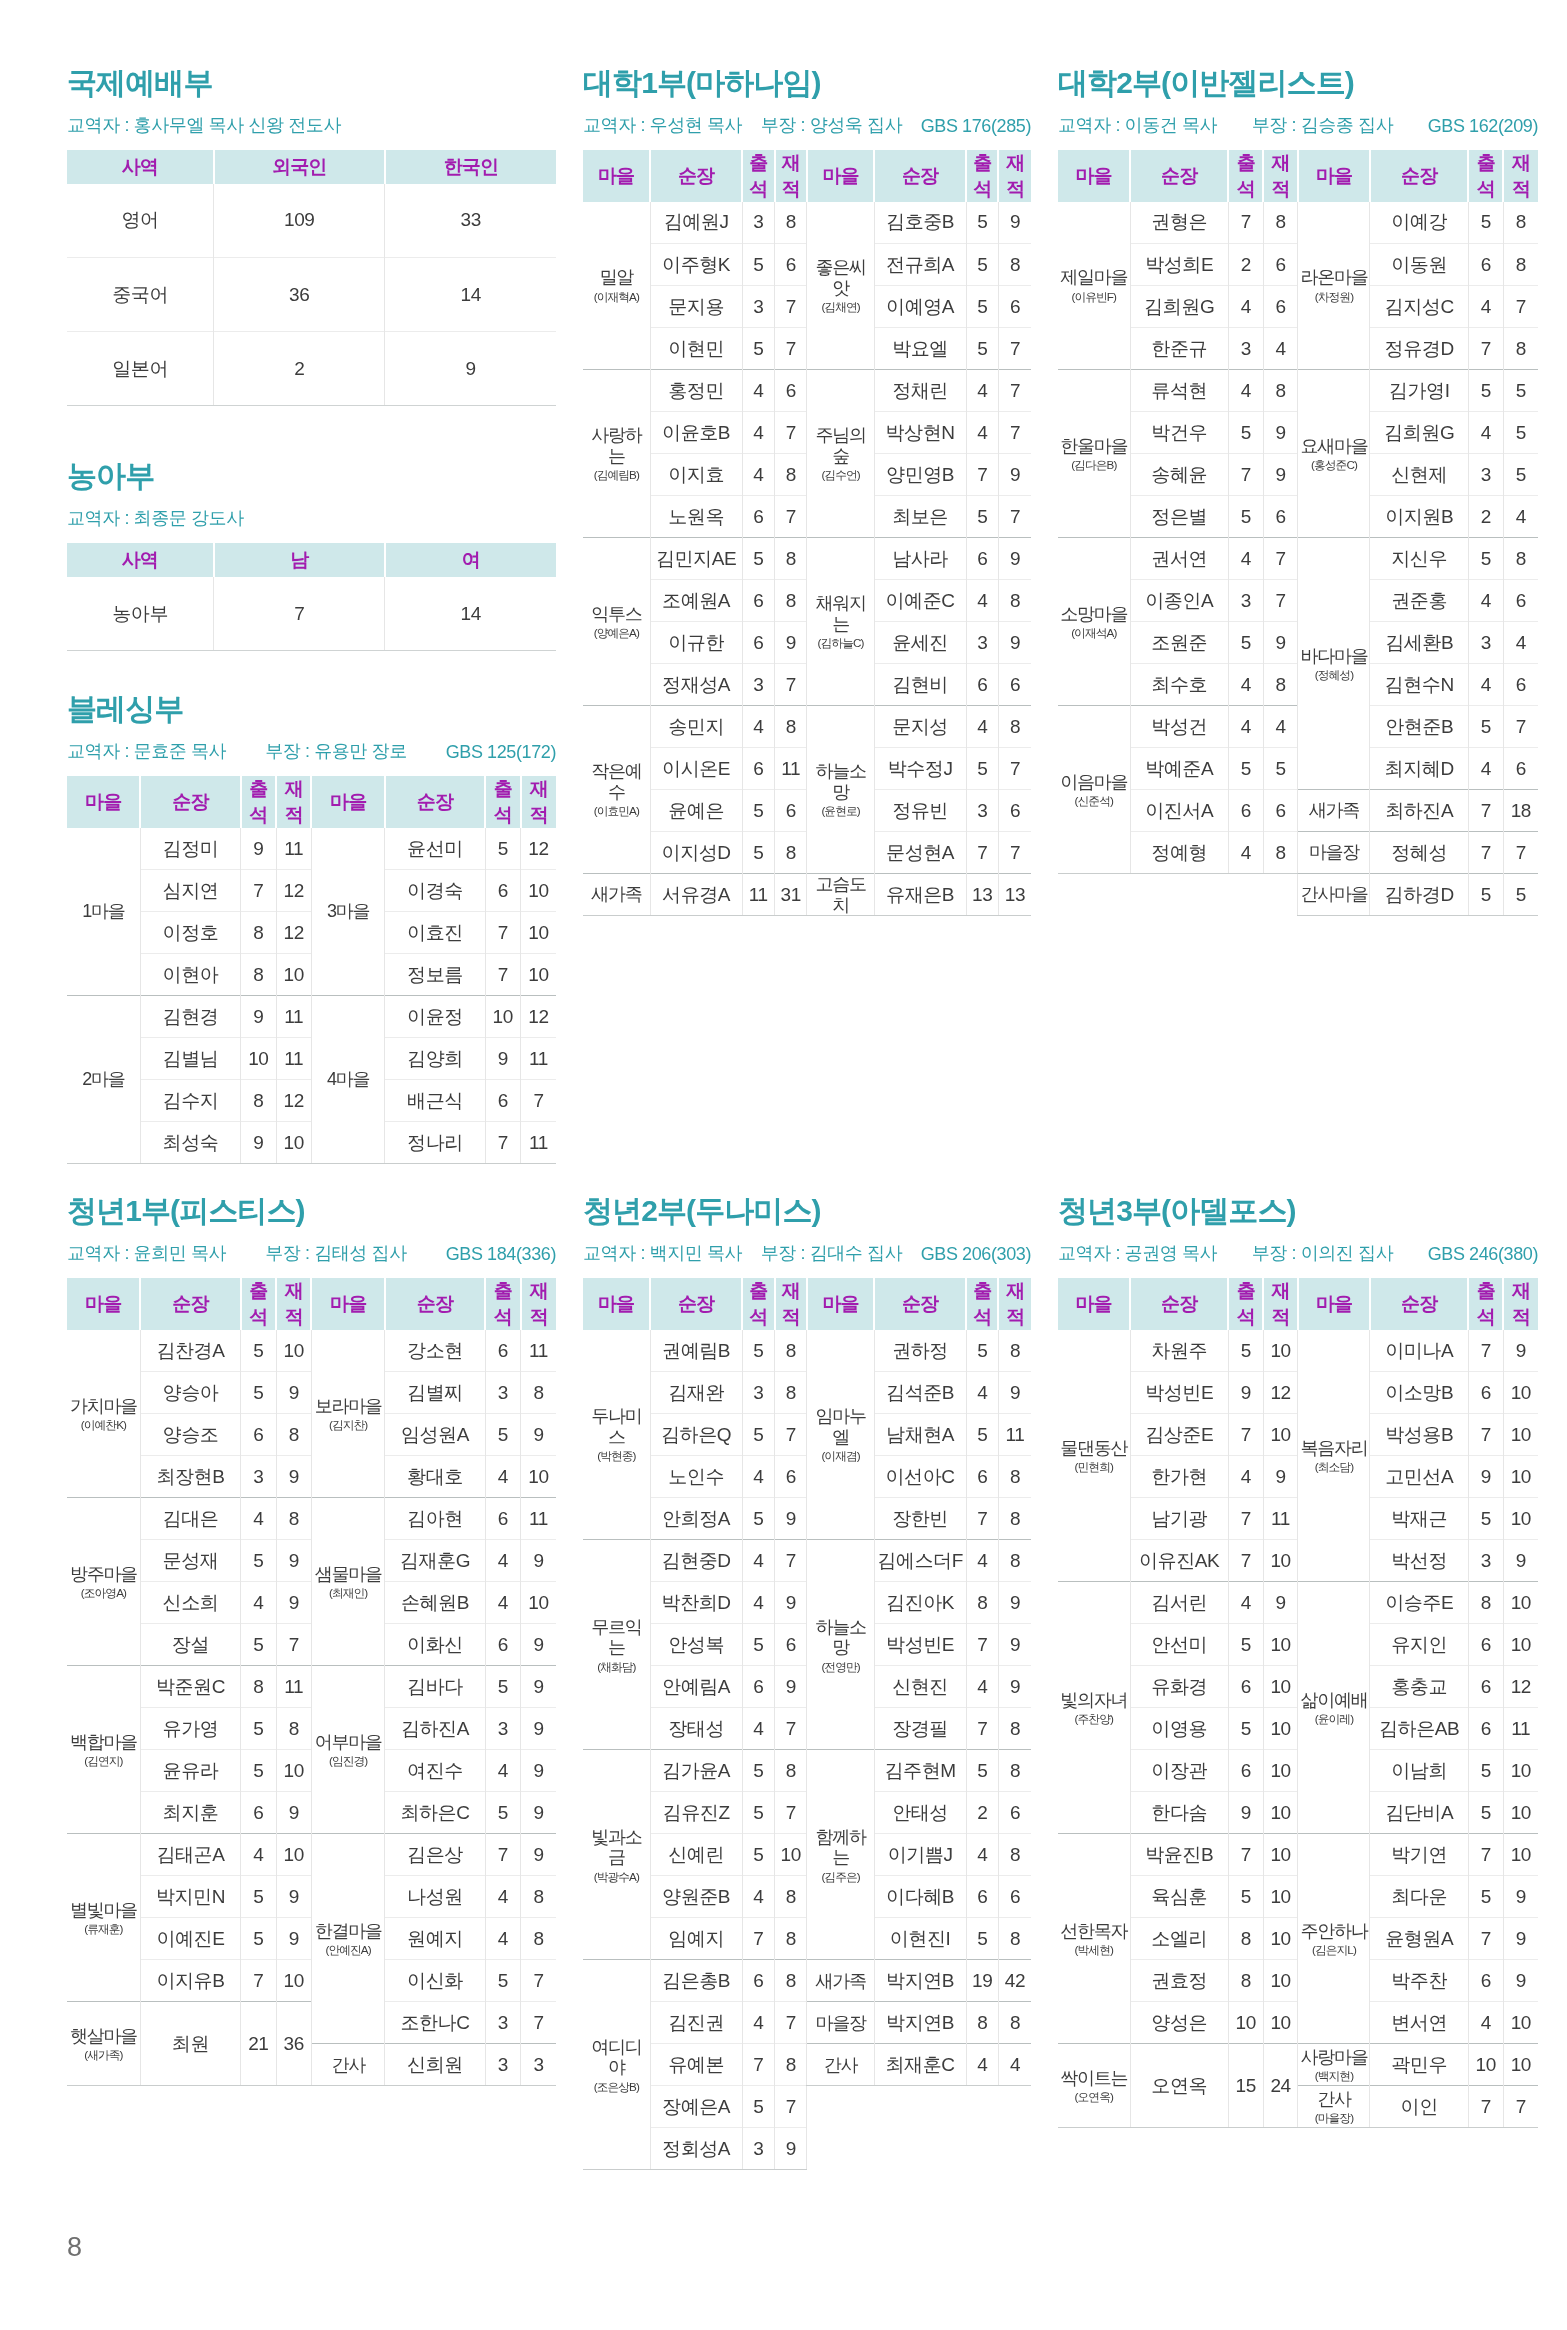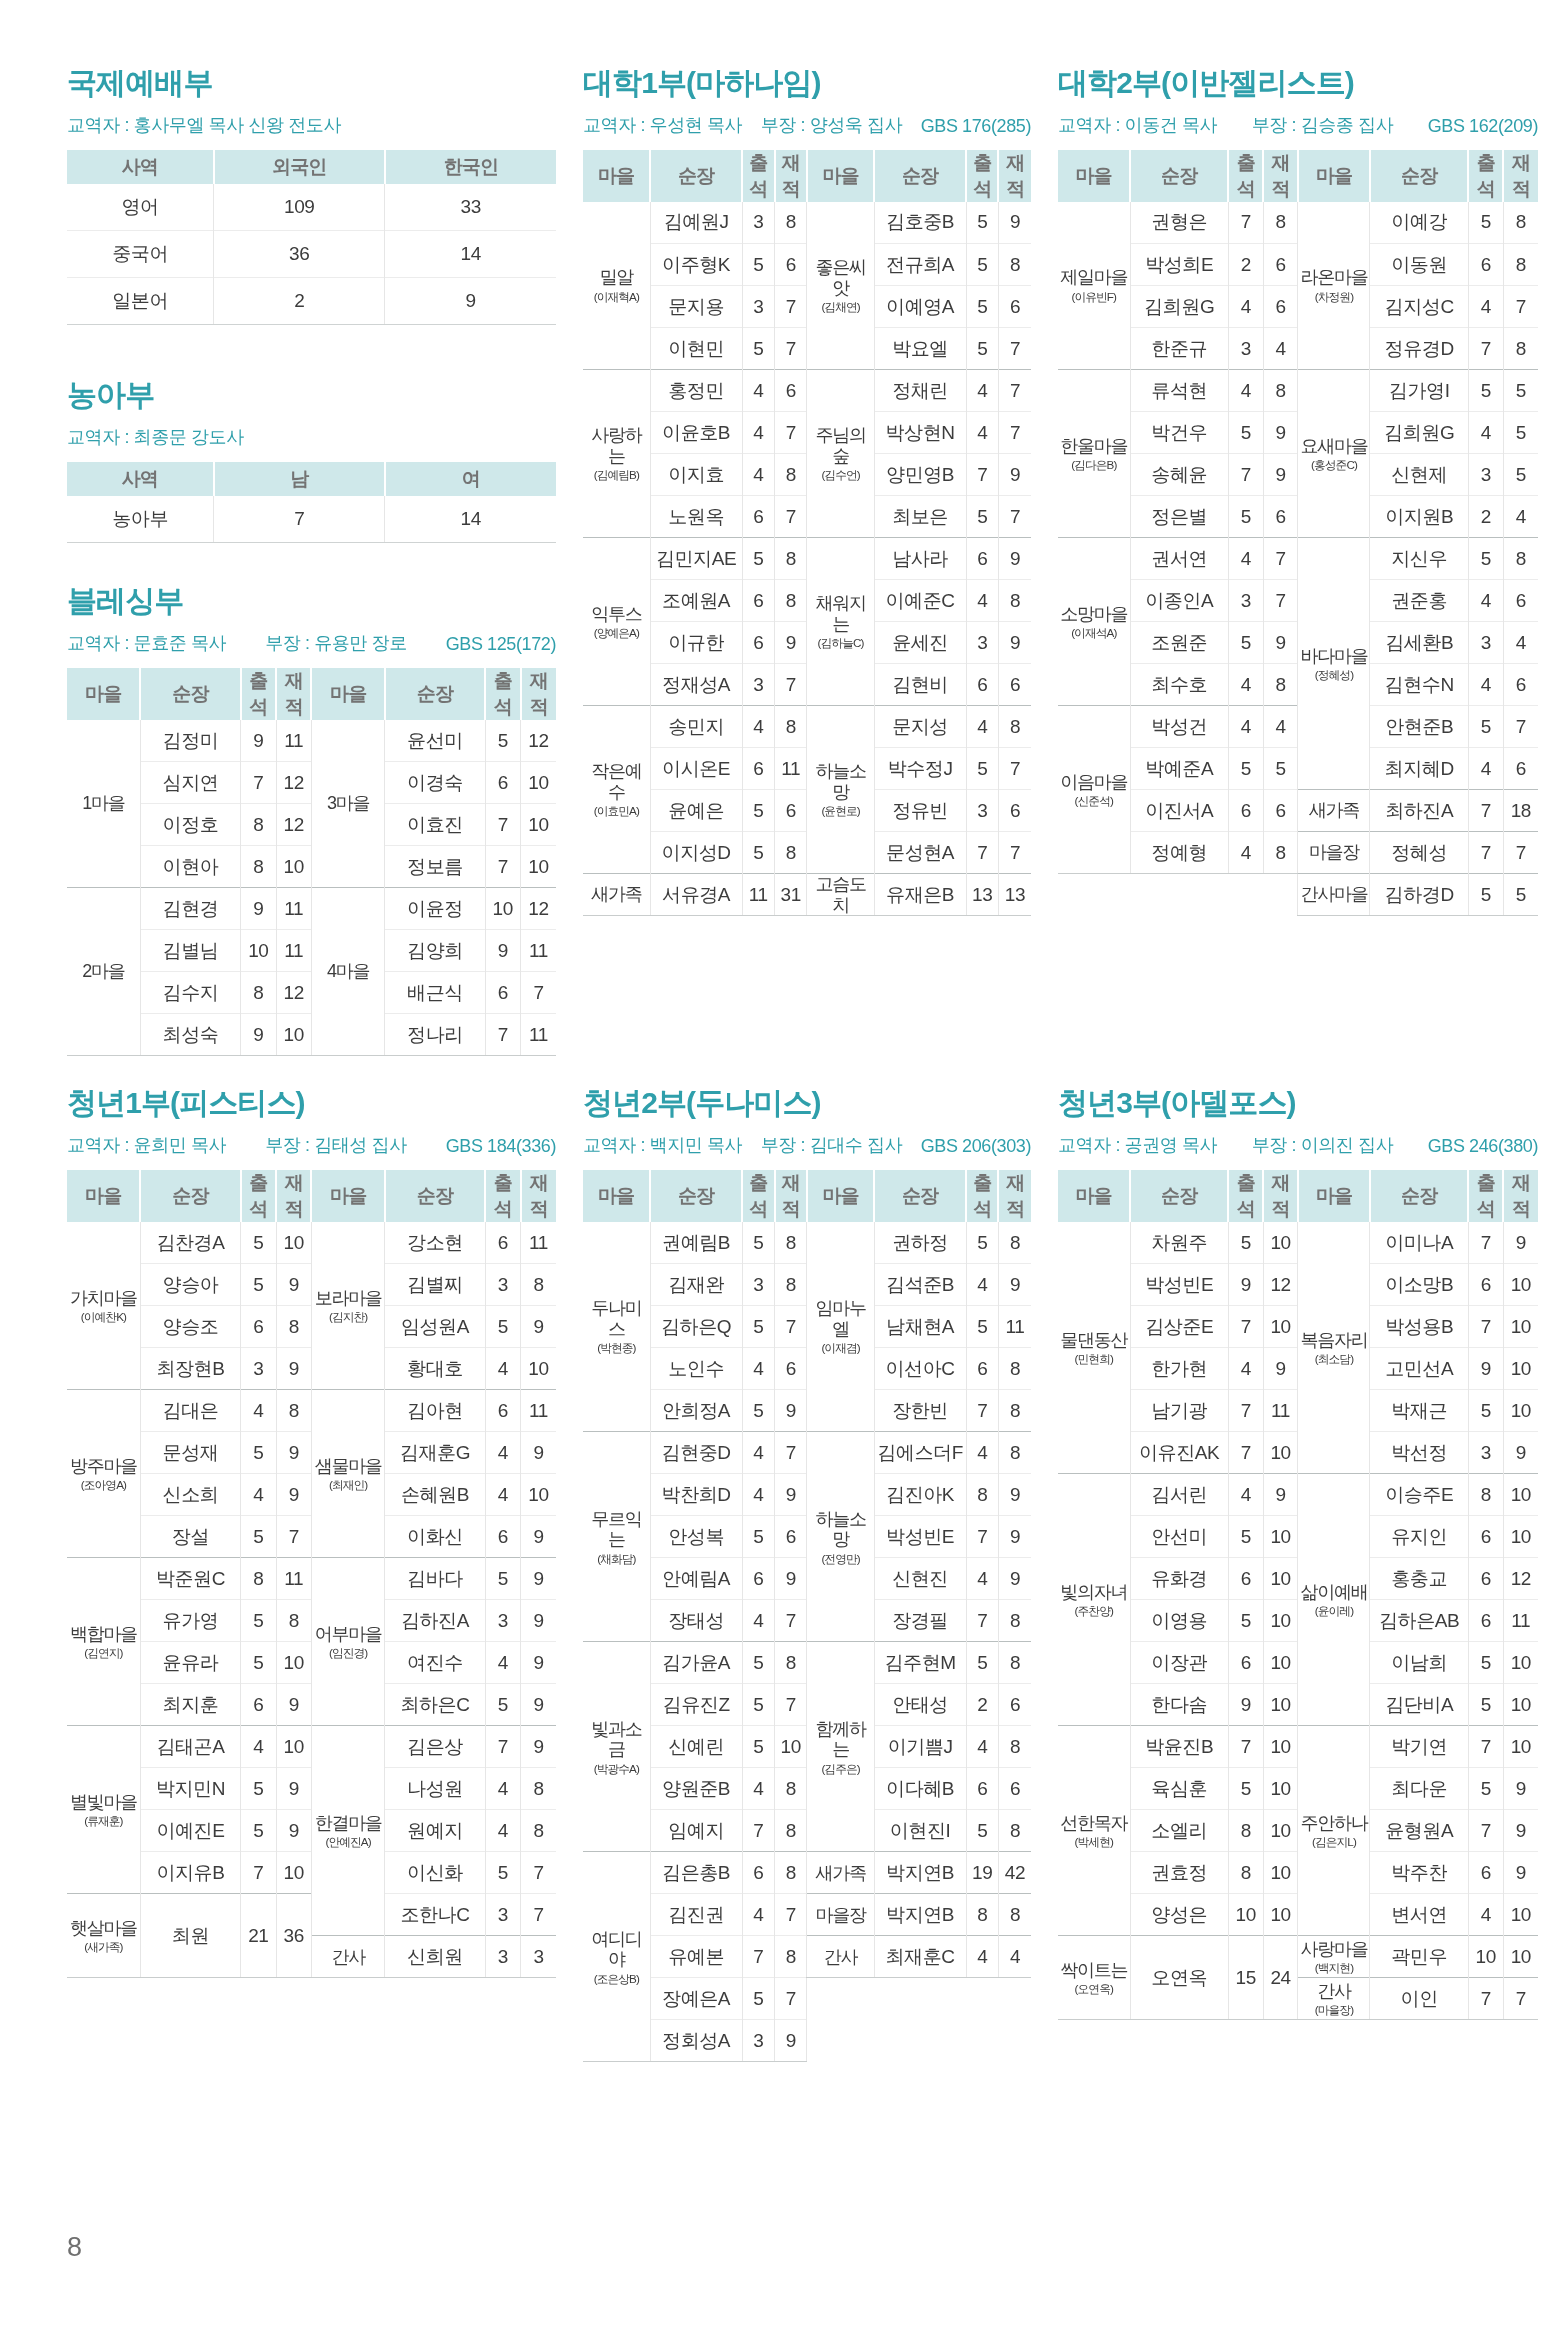--- a/index.html
+++ b/index.html
@@ -20,32 +20,32 @@
   .stack section.mb2 { margin-bottom:38px; }
   h2.sec-title {
     margin:0 0 9px 0; font-size:30px; font-weight:700; color:#2f9fab; letter-spacing:-0.9px;
   }
   .meta {
     display:flex; justify-content:space-between; align-items:flex-end;
     color:#2f9fab; font-size:18px; font-weight:500; margin:0 0 12.6px 0; letter-spacing:-0.4px;
   }
   table { border-collapse:collapse; width:100%; table-layout:fixed; }
   th {
-    background:#cfe8ea; color:#737373; font-size:19px; font-weight:700;
+    background:#cfe8ea; color:#a21caf; font-size:19px; font-weight:700;
     height:34px; border-left:2.7px solid #ffffff; padding:0; letter-spacing:-0.9px;
   }
   th:first-child { border-left:none; }
   td {
     text-align:center; vertical-align:middle; font-size:19px; color:#3c3c3c;
     border-left:1.8px solid #e6e6e6; border-top:1.8px solid #ececec;
     padding:0; line-height:1.15; letter-spacing:-0.4px;
   }
   tbody tr:first-child td { border-top:none; }
   table.dept tbody tr { height:42px; }
-  table.simple tbody tr { height:47px; }
+  table.simple tbody tr { height:74px; }
   table.simple tbody tr:last-child td { border-bottom:1.8px solid #cfd3d3; }
   td.grp { border-top:1.8px solid #b9bfbf; }
   td.last { border-bottom:1.8px solid #c9cdcd; }
   td.edge-l { border-left:none; }
   td.c-village .vname { font-size:18px; letter-spacing:-1.3px; }
   td.c-village .sub { font-size:11.7px; margin-top:1.8px; letter-spacing:-0.9px; }
   td.void { border:none; }
   td.void.vr-edge { border-left:1.8px solid #e6e6e6; }
   .page-number {
     position:absolute; left:67px; top:2232px; font-size:27px; color:#6f6f6f;

